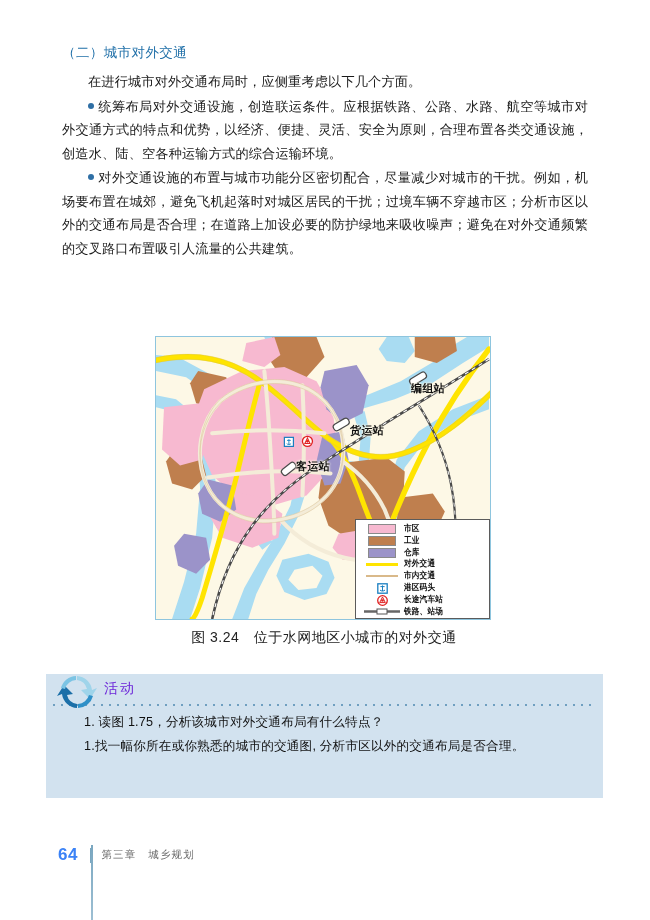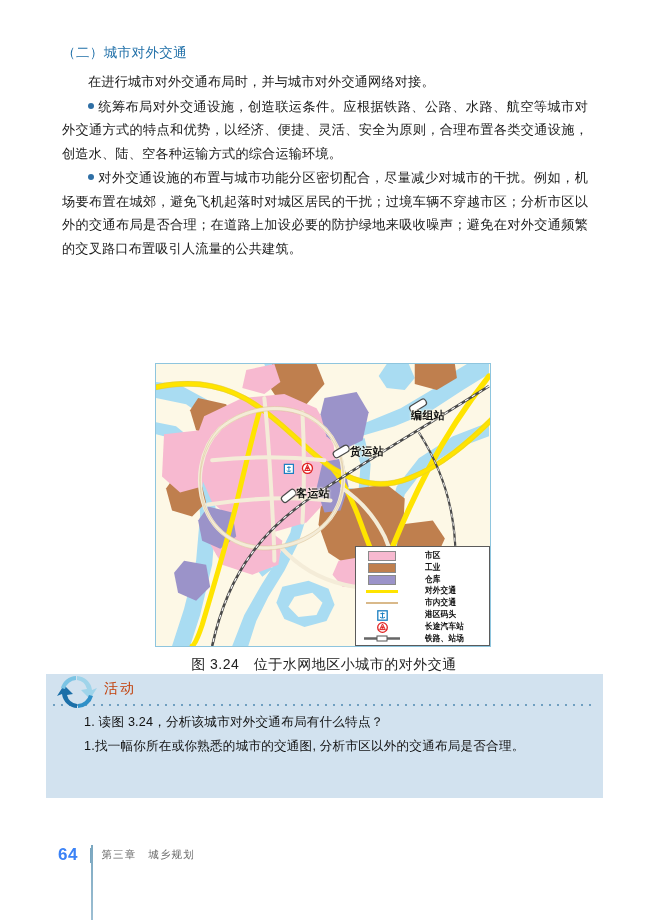--- a/index.html
+++ b/index.html
@@ -63,21 +63,20 @@
     vertical-align: 2px;
     margin-right: 4px;
   }
 
   
   .figure-wrap {
     position: absolute;
     left: 155px;
     top: 336px;
     width: 338px;
-    margin-top: 27px;
   }
   .map-frame {
     position: relative;
     width: 336px;
     height: 284px;
     border: 1.5px solid #8ec5de;
     background: #fdf8e6;
     overflow: hidden;
     box-sizing: border-box;
   }
@@ -115,21 +114,20 @@
     background: #ffffff;
     border: 1px solid #5b5b5b;
     box-sizing: border-box;
     padding: 3px 4px 3px 4px;
   }
   .legend-row {
     display: flex;
     align-items: center;
     height: 11.5px;
     margin-bottom: 0.4px;
-    gap: 21px;
   }
   .legend-key {
     width: 44px;
     display: flex;
     align-items: center;
     justify-content: center;
     flex: none;
   }
   .legend-text {
     font-size: 7.6px;
@@ -163,21 +161,21 @@
   }
   .activity-header {
     position: relative;
     height: 34px;
   }
   .activity-title {
     position: absolute;
     left: 58px;
     top: 6px;
     font-size: 14px;
-    color: #c2410c;
+    color: #6d28d9;
     letter-spacing: 2px;
   }
   .dotline {
     position: absolute;
     left: 4px;
     right: 12px;
     top: 30px;
     height: 2px;
     background-image: radial-gradient(circle, #6f9fc0 0.9px, transparent 1px);
     background-size: 8px 2px;
@@ -239,21 +237,21 @@
   }
 </style>
 </head>
 <body>
 
 <div class="page">
 
   <div class="content">
     <div class="section-heading">（二）城市对外交通</div>
 
-    <p class="para indent">在进行城市对外交通布局时，并与城市对外交通网络对接。</p>
+    <p class="para indent">在进行城市对外交通布局时，应侧重考虑以下几个方面。</p>
 
     <p class="para bullet">
       <span class="bullet-dot"></span><span>统筹布局对外交通设施，创造联运条件。应根据铁路、公路、水路、航空等城市对外交通方式的特点和优势，以经济、便捷、灵活、安全为原则，合理布置各类交通设施，创造水、陆、空各种运输方式的综合运输环境。</span>
     </p>
 
 
     <p class="para bullet">
       <span class="bullet-dot"></span><span>对外交通设施的布置与城市功能分区密切配合，尽量减少对城市的干扰。例如，机场要布置在城郊，避免飞机起落时对城区居民的干扰；过境车辆不穿越市区；分析市区以外的交通布局是否合理；在道路上加设必要的防护绿地来吸收噪声；避免在对外交通频繁的交叉路口布置吸引人流量的公共建筑。</span>
     </p>
   </div>
@@ -376,21 +374,21 @@
             <g transform="translate(146,99)">
               <circle cx="5" cy="5" r="5" fill="#ffffff" stroke="#e02020" stroke-width="1.3"></circle>
               <path d="M5,1.6 L7.6,7.2 L2.4,7.2 Z" fill="none" stroke="#e02020" stroke-width="1"></path>
               <circle cx="5" cy="5" r="1.3" fill="#e02020"></circle>
             </g>
           </g>
         </g>
       </svg>
 
       <div class="map-label" style="left:255px; top:44px;">编组站</div>
-      <div class="map-label" style="left:194px; top:80px;">货运站</div>
+      <div class="map-label" style="left:194px; top:86px;">货运站</div>
       <div class="map-label" style="left:140px; top:122px;">客运站</div>
 
       <div class="legend">
 
         <div class="legend-row">
           <span class="legend-key">
             <span class="swatch" style="background:#f7b9d0;"></span>
           </span>
           <span class="legend-text">市区</span>
         </div>
@@ -465,21 +463,21 @@
       <div class="dotline"></div>
       <svg class="activity-icon" viewBox="0 0 46 44">
         <path d="M23,6 A16,16 0 0,1 38,20 L43,18 L36,29 L27,20 L33,19 A12,12 0 0,0 23,10 Z" fill="#9fd4ea"></path>
         <path d="M23,38 A16,16 0 0,1 8,24 L3,26 L10,15 L19,24 L13,25 A12,12 0 0,0 23,34 Z" fill="#1b6fa8"></path>
         <path d="M39,26 A16,16 0 0,1 24,38 L24,34 A12,12 0 0,0 35,25 Z" fill="#2f90c8"></path>
         <path d="M7,18 A16,16 0 0,1 22,6 L22,10 A12,12 0 0,0 11,19 Z" fill="#7cc4e4"></path>
       </svg>
       <div class="activity-title">活动</div>
     </div>
     <div class="activity-body">
-      <div class="activity-line ind">1. 读图 3.24，分析该城市对外交通布局有什么特点？</div>
+      <div class="activity-line ind">1. 读图 1.75，分析该城市对外交通布局有什么特点？</div>
       <div class="activity-line ind">1.找一幅你所在或你熟悉的城市的交通图, 分析市区以外的交通布局是否合理。</div>
     </div>
   </div>
 
   <div class="footer">
     <span class="page-number">64</span>
     <span class="footer-rule"></span>
     <span class="footer-chapter">第三章　城乡规划</span>
   </div>
   <div class="spine"></div>

